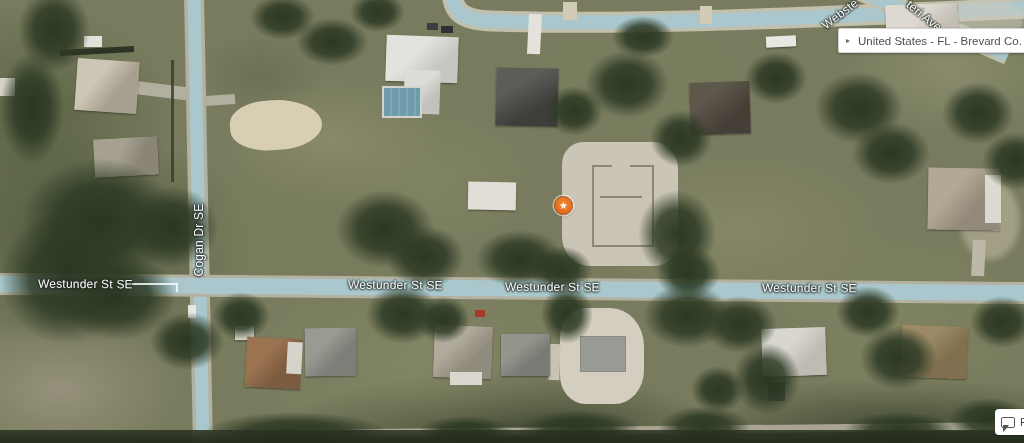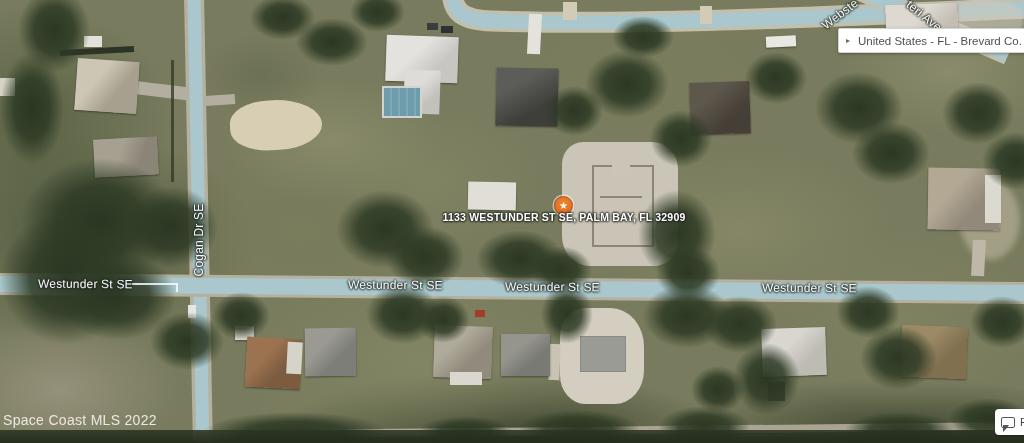--- a/index.html
+++ b/index.html
@@ -180,23 +180,21 @@
     <div class="street-label" style="left:348px;top:278px;transform:rotate(.4deg);">Westunder St SE</div>
     <div class="street-label" style="left:505px;top:280px;transform:rotate(.4deg);">Westunder St SE</div>
     <div class="street-label" style="left:762px;top:281px;transform:rotate(.4deg);">Westunder St SE</div>
     <div class="street-label sl-vert">Cogan Dr SE</div>
     <div class="street-label sl-webster">Webste</div>
     <div class="street-label sl-teri">teri Ave</div>
 
     <div class="marker">
       <span class="star">★</span>
     </div>
-    <div class="marker-label">1133 WESTUNDER ST SE, PALM BAY, FL 32909</div>
-
-    <div class="watermark">Space Coast MLS 2022</div>
+
   </div>
 
   <div class="breadcrumb">
     <span class="arrow">▸</span>
     <span class="crumbtext">United States - FL - Brevard Co. - Palm B</span>
   </div>
 
   <div class="feedback">
     <span class="bubble"></span>
     <span class="lbl">Fe</span>

